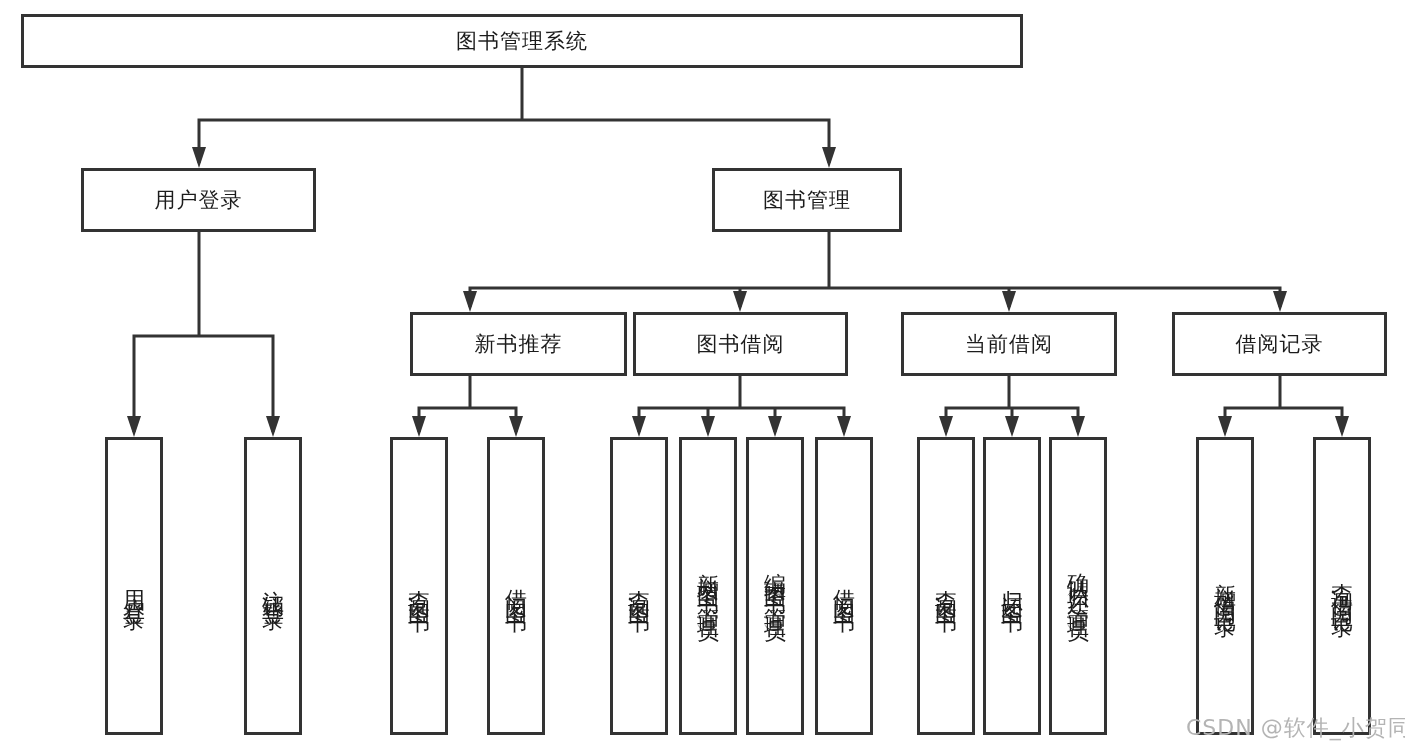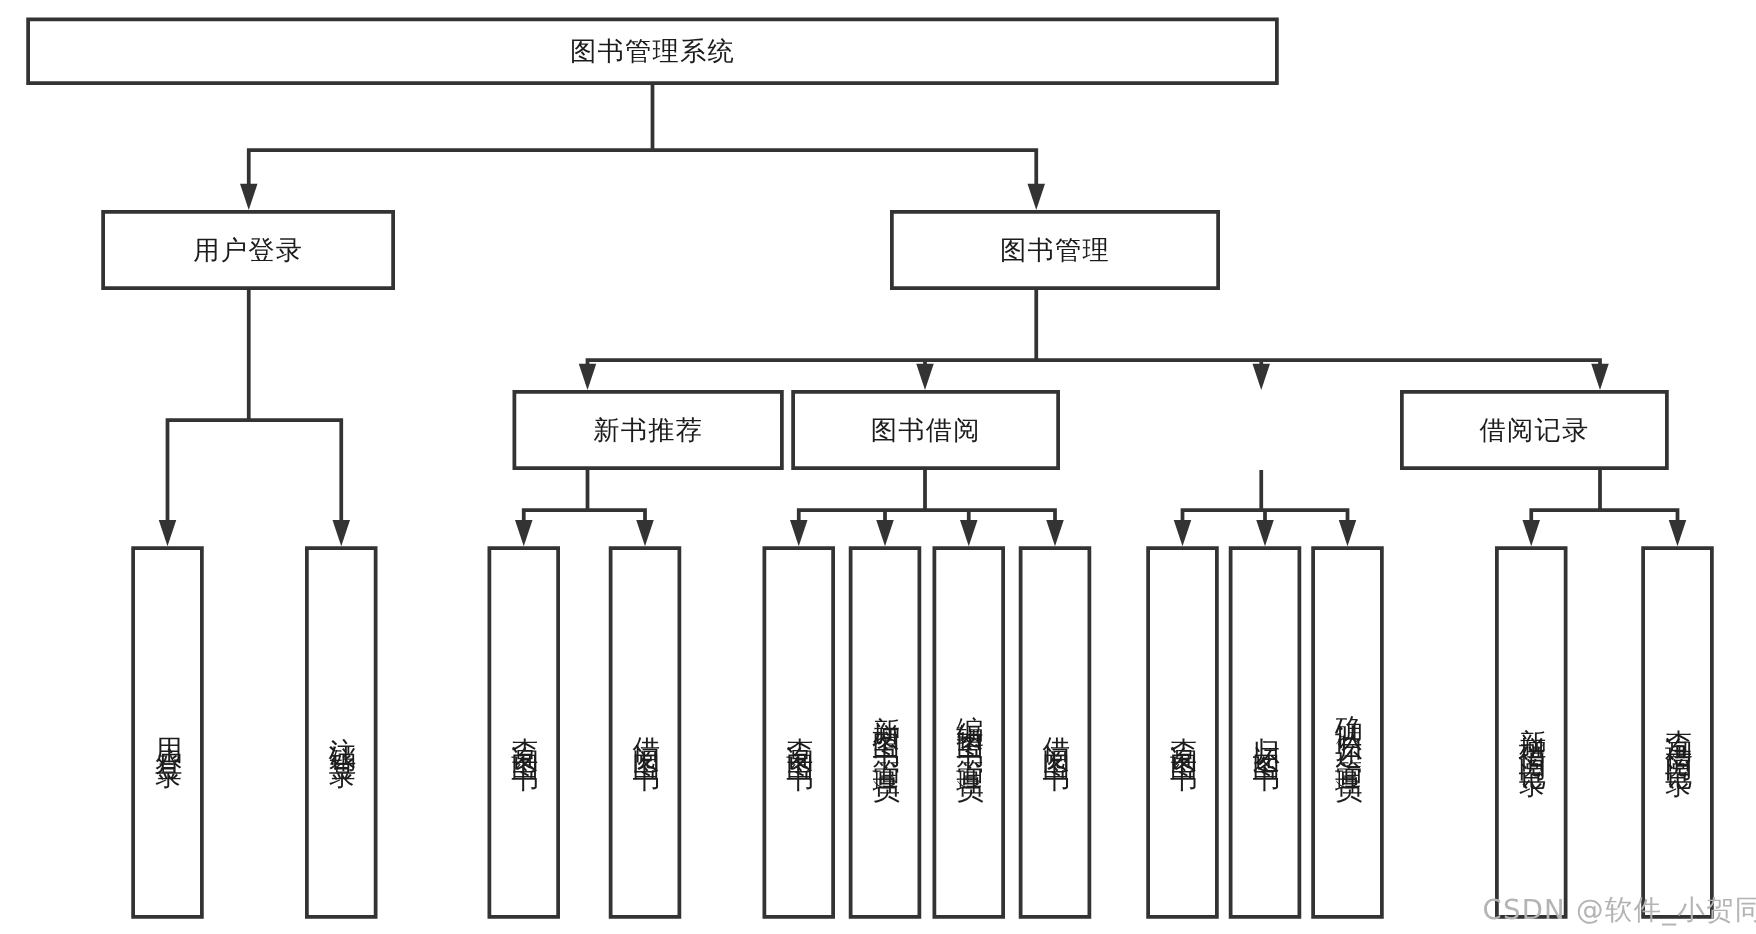--- a/index.html
+++ b/index.html
@@ -77,25 +77,26 @@
     <polygon points="939,416 953,416 946,437"></polygon>
     <polygon points="1005,416 1019,416 1012,437"></polygon>
     <polygon points="1071,416 1085,416 1078,437"></polygon>
     <polygon points="1218,416 1232,416 1225,437"></polygon>
     <polygon points="1335,416 1349,416 1342,437"></polygon>
   </svg>
 
   <div class="box" style="left:21px; top:14px; width:1002px; height:54px;">图书管理系统</div>
 
   <div class="box" style="left:81px; top:168px; width:235px; height:64px;">用户登录</div>
-  <div class="box" style="left:712px; top:168px; width:264px; height:64px;">图书管理</div>
+  <div class="box" style="left:712px; top:168px; width:190px; height:64px;">图书管理</div>
 
   <div class="box" style="left:362px; top:312px; width:217px; height:64px;margin-left:48px;">新书推荐</div>
   <div class="box" style="left:633px; top:312px; width:215px; height:64px;font-family:Liberation Serif, serif;">图书借阅</div>
-  <div class="box" style="left:1120px; top:312px; width:215px; height:64px;">借阅记录</div>
+  <div class="box" style="left:901px; top:312px; width:216px; height:64px;">当前借阅</div>
+  <div class="box" style="left:1172px; top:312px; width:215px; height:64px;">借阅记录</div>
 
   <div class="box vbox" style="left:105px; top:437px; width:58px; height:298px;">用户登录</div>
   <div class="box vbox" style="left:244px; top:437px; width:58px; height:298px;">注销登录</div>
 
   <div class="box vbox" style="left:390px; top:437px; width:58px; height:298px;">查询图书</div>
   <div class="box vbox" style="left:487px; top:437px; width:58px; height:298px;">借阅图书</div>
 
   <div class="box vbox" style="left:610px; top:437px; width:58px; height:298px;">查询图书</div>
   <div class="box vbox" style="left:679px; top:437px; width:58px; height:298px;">新增图书（管理员）</div>
   <div class="box vbox" style="left:746px; top:437px; width:58px; height:298px;">编辑图书（管理员）</div>

